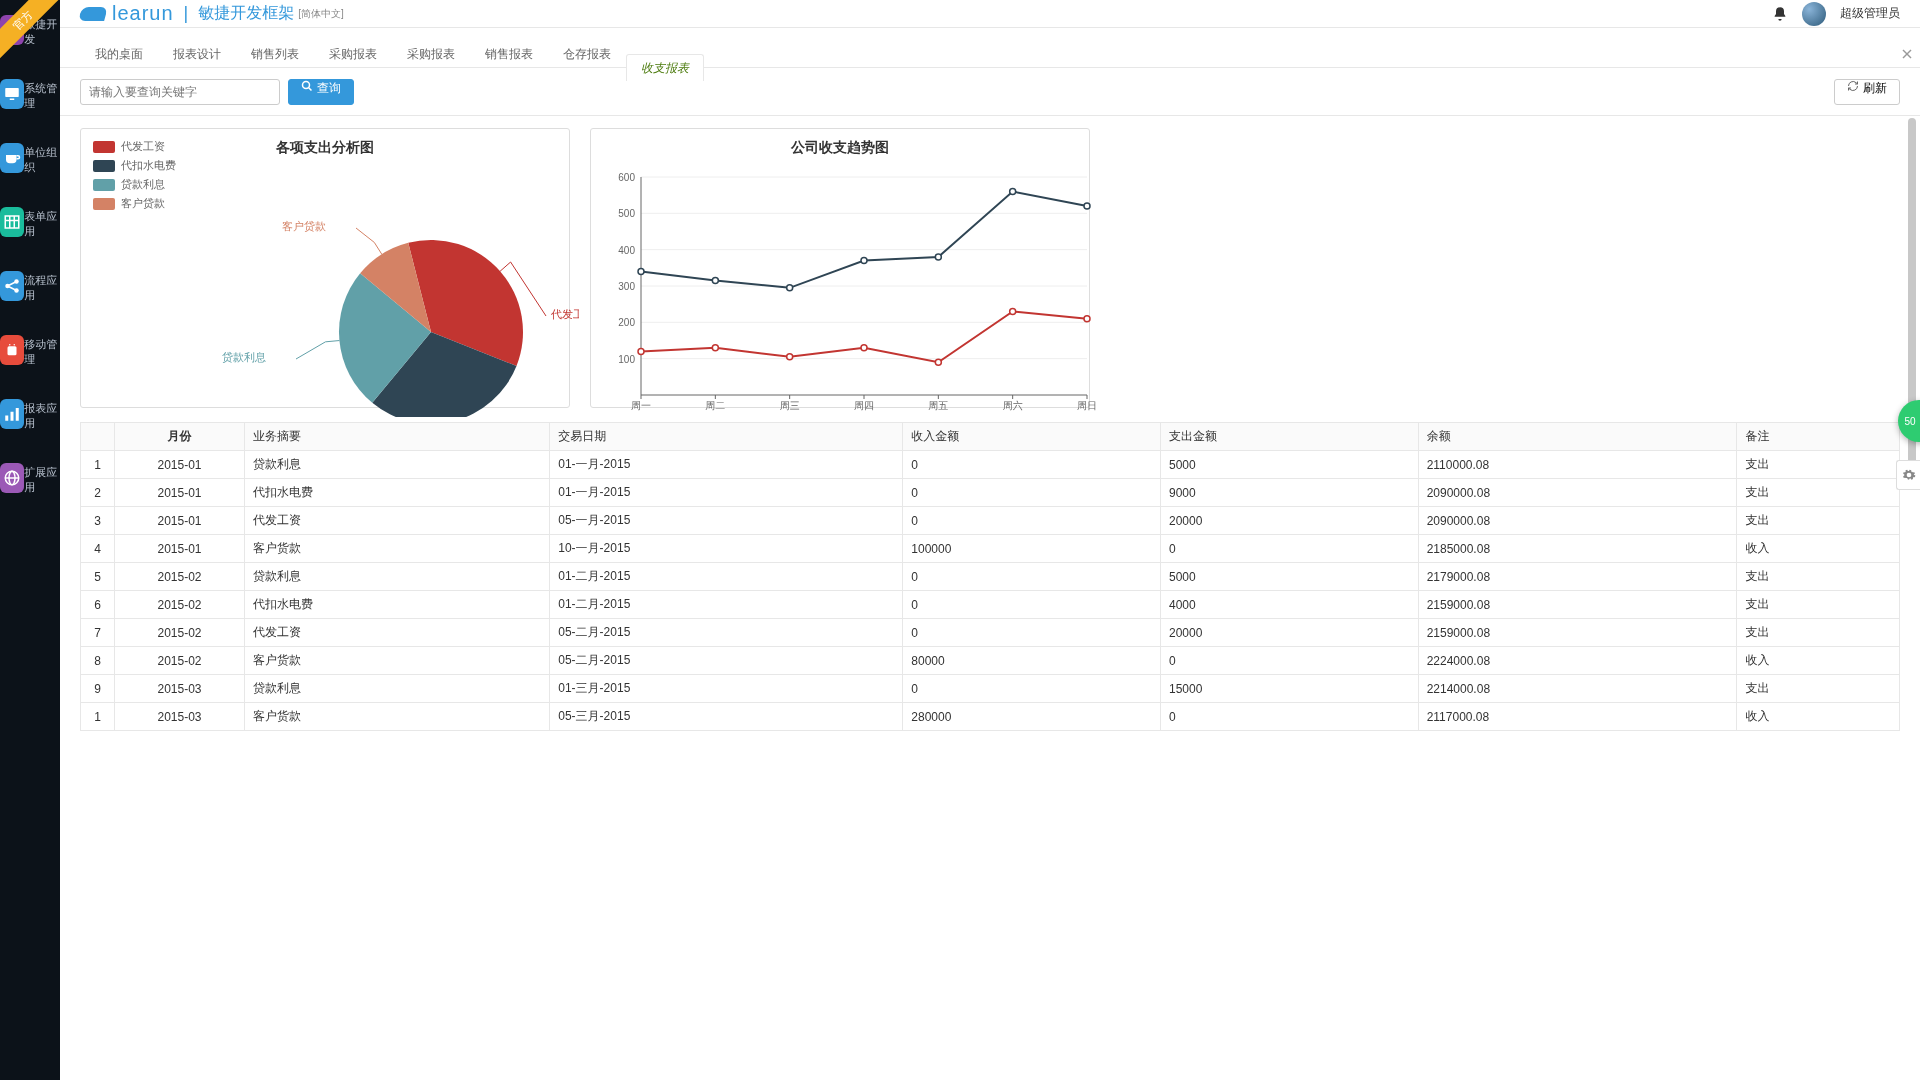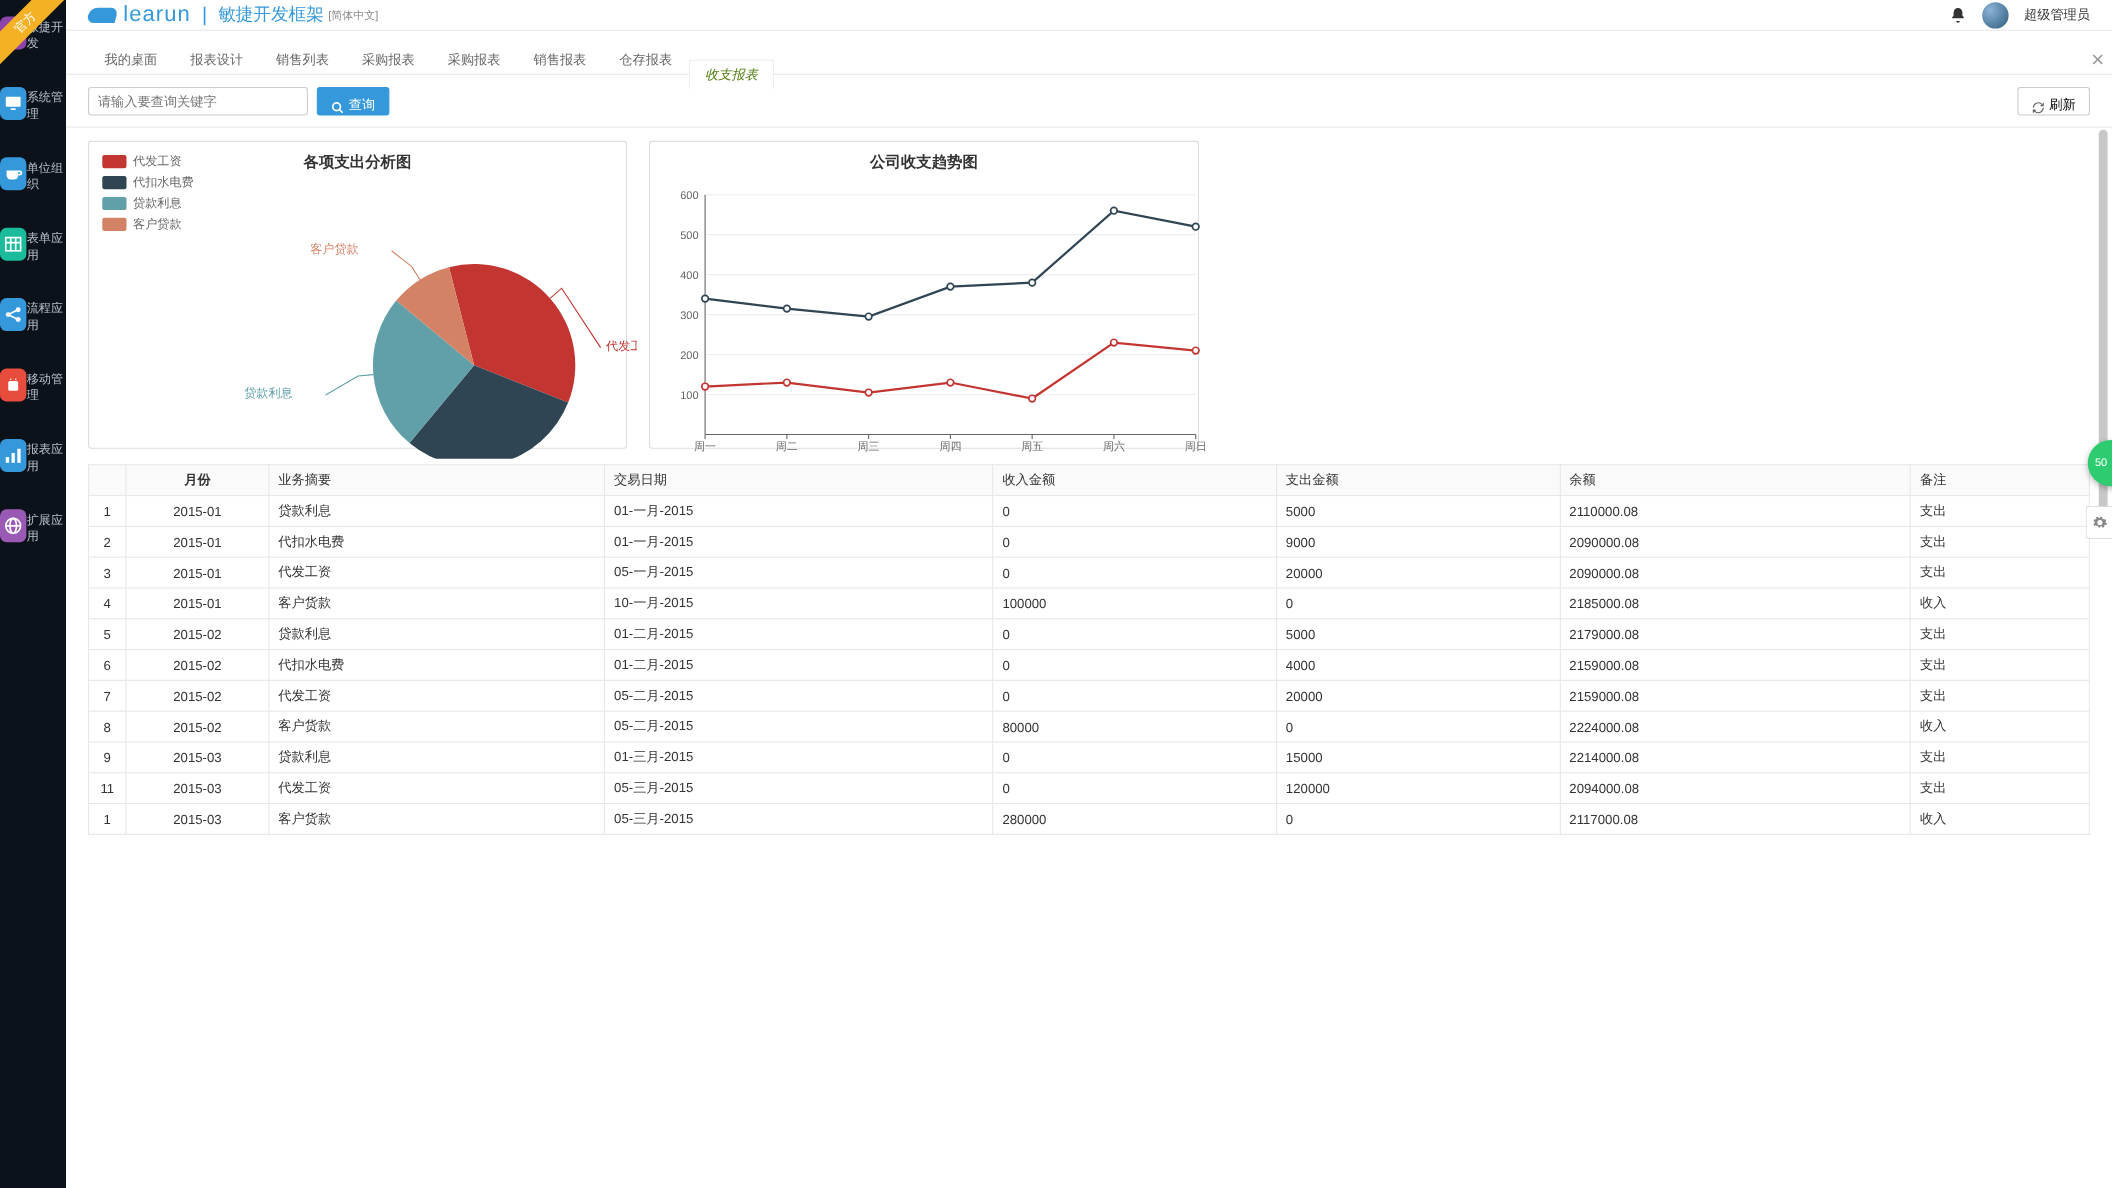--- a/index.html
+++ b/index.html
@@ -30,21 +30,21 @@
 
 
 .tabs { position: absolute; left: 60px; top: 40px; right: 0; height: 28px; border-bottom: 1px solid #e7e7e7; display: flex; align-items: stretch; padding-left: 20px; }
 .tab { padding: 0 14px; display: flex; align-items: center; font-size: 12px; color: #666; cursor: pointer; border: 1px solid transparent; border-bottom: none; }
 .tab.active { color: #4d7c0f; border-color: #e7e7e7; border-radius: 3px 3px 0 0; background: #fff; position: relative; top: 14px; font-style: italic; }
 .tab-close { margin-left: auto; width: 26px; display: flex; align-items: center; justify-content: center; color: #999; cursor: pointer; }
 
 
 .toolbar { position: absolute; left: 60px; top: 68px; right: 0; height: 48px; display: flex; align-items: center; padding: 0 20px; border-bottom: 1px solid #e7e7e7; }
 .search-input { width: 200px; height: 26px; border: 1px solid #ccc; border-radius: 3px; padding: 0 8px; font-size: 12px; }
-.btn { height: 26px; padding: 0 12px; border-radius: 3px; border: 1px solid #ccc; background: #fff; cursor: pointer; display: inline-flex; align-items: flex-end; gap: 4px; font-size: 12px; }
+.btn { height: 26px; padding: 0 12px; border-radius: 3px; border: 1px solid #ccc; background: #fff; cursor: pointer; display: inline-flex; align-items: flex-start; gap: 4px; font-size: 12px; }
 .btn-primary { background: #3498db; border-color: #3498db; color: #fff; margin-left: 8px; }
 .btn-refresh { margin-left: auto; }
 
 
 .content { position: absolute; left: 60px; top: 116px; right: 0; bottom: 0; padding: 12px 20px 0 20px; overflow-y: auto; }
 .charts-row { display: flex; gap: 20px; }
 .chart-panel { border: 1px solid #ddd; border-radius: 3px; padding: 10px; background: #fff; }
 .chart-panel.pie { width: 490px; height: 280px; position: relative; }
 .chart-panel.line { width: 500px; height: 280px; position: relative; }
 .chart-title { text-align: center; font-weight: bold; font-size: 14px; }
@@ -404,30 +404,20 @@
           <td class="num">9</td>
           <td style="text-align: center;">2015-03</td>
           <td>贷款利息</td>
           <td>01-三月-2015</td>
           <td>0</td>
           <td>15000</td>
           <td>2214000.08</td>
           <td>支出</td>
         </tr>
         <tr>
-          <td class="num">11</td>
-          <td style="text-align: center;">2015-03</td>
-          <td>代发工资</td>
-          <td>05-三月-2015</td>
-          <td>0</td>
-          <td>120000</td>
-          <td>2094000.08</td>
-          <td>支出</td>
-        </tr>
-        <tr>
           <td class="num">1</td>
           <td style="text-align: center;">2015-03</td>
           <td>客户货款</td>
           <td>05-三月-2015</td>
           <td>280000</td>
           <td>0</td>
           <td>2117000.08</td>
           <td>收入</td>
         </tr>
       </tbody>

